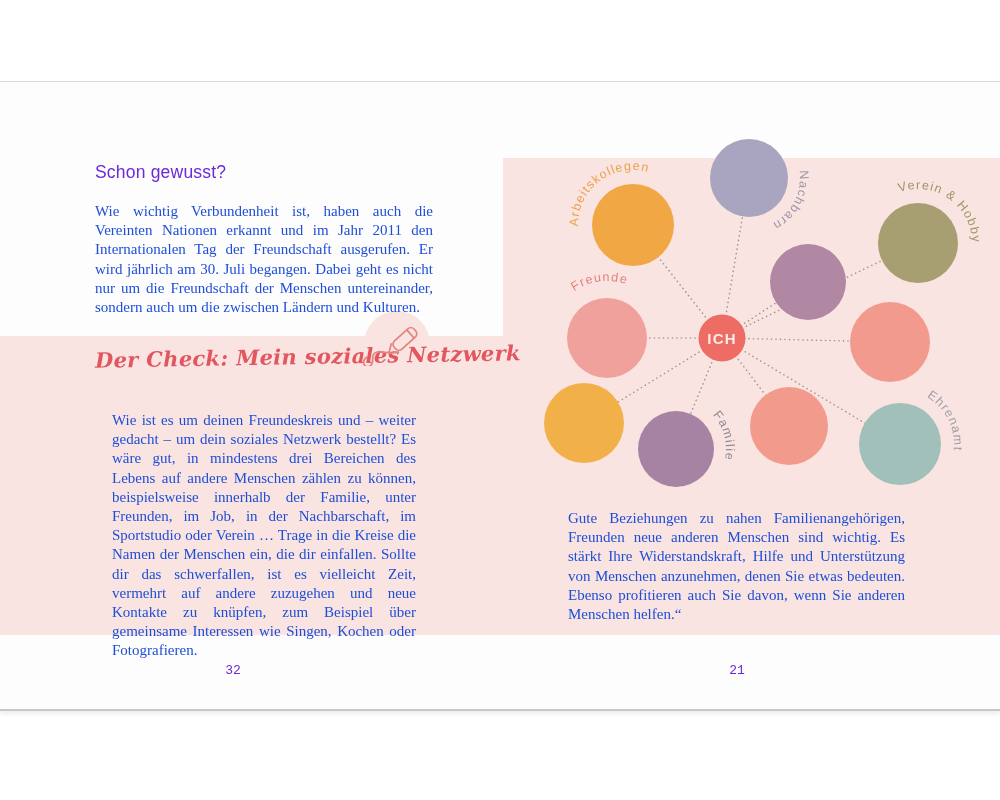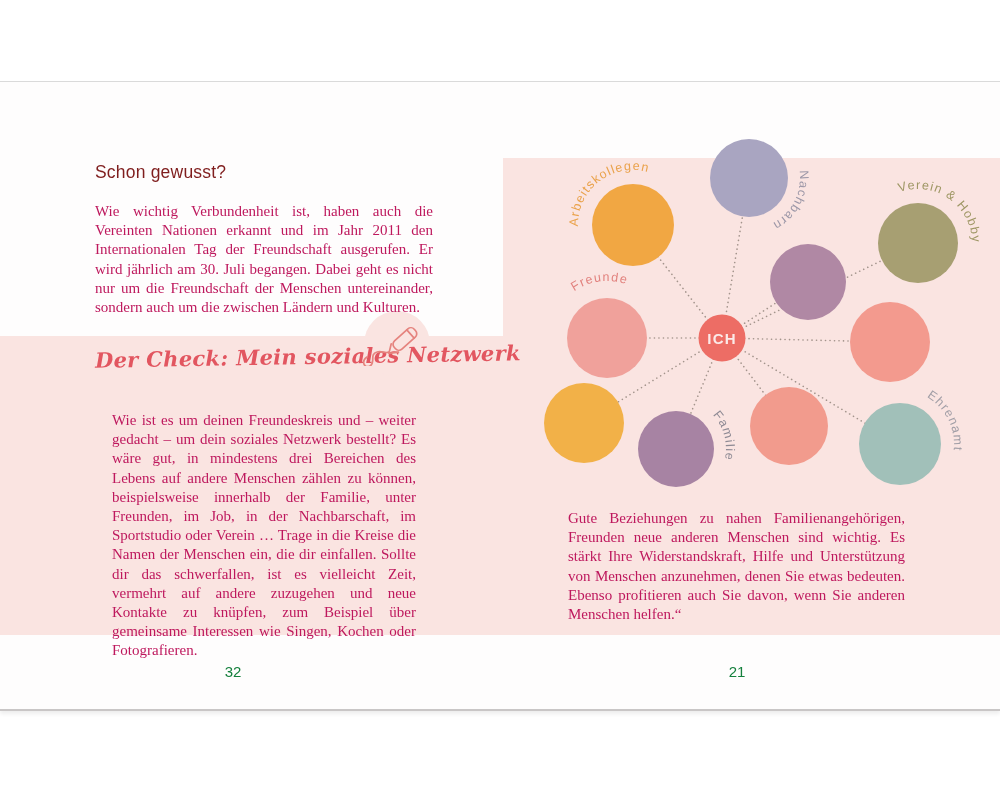--- a/index.html
+++ b/index.html
@@ -16,41 +16,41 @@
     border-bottom:2px solid #c9c6c6;
     box-shadow:0 3px 4px rgba(0,0,0,0.07);
   }
   .panel { position:absolute; background:#fae4e1; }
   .panel-left  { left:0;   top:254px; width:503px; height:299px; }
   .panel-right { left:503px; top:76px; width:497px; height:477px; }
   .pencil-bump { position:absolute; left:364px; top:229px; width:66px; height:66px;
                  border-radius:50%; background:#fae4e1; }
   .heading {
     position:absolute; left:95px; top:80px;
-    font-size:17.5px; color:#7f1d1d; letter-spacing:0.2px;
+    font-size:17.5px; color:#6d28d9; letter-spacing:0.2px;
   }
   .serif {
     font-family:"Liberation Serif", serif;
-    font-size:15px; line-height:19.2px; color:#be185d;
+    font-size:15px; line-height:19.2px; color:#1d4ed8;
     text-align:justify;
   }
   .intro { position:absolute; left:95px; top:120px; width:338px; }
   .check-heading {
     position:absolute; left:95px; top:262px;
     font-family:"DejaVu Serif", serif; font-style:italic; font-weight:bold;
     font-size:21px; color:#e25660; letter-spacing:0.3px;
     transform:rotate(-1deg);
   }
   .bodytext { position:absolute; left:95px; top:312px; width:338px; }
   .bodytext p { margin:17px; }
   .bodytext p.indent { text-indent:14px; }
   .right-body { position:absolute; left:568px; top:427px; width:337px; }
   .pagenum {
     position:absolute; top:581px; width:60px; text-align:center;
-    font-size:15px; color:#15803d;
+    font-size:13px; color:#6d28d9;font-family:Liberation Mono, monospace;
   }
   .pagenum-left  { left:203px; }
   .pagenum-right { left:707px; }
   .diagram-svg { position:absolute; left:500px; top:44px; width:500px; height:400px; }
   .pencil-svg  { position:absolute; left:362px; top:238px; width:64px; height:46px; }
 </style>
 </head>
 <body>
 
 <div class="book">

